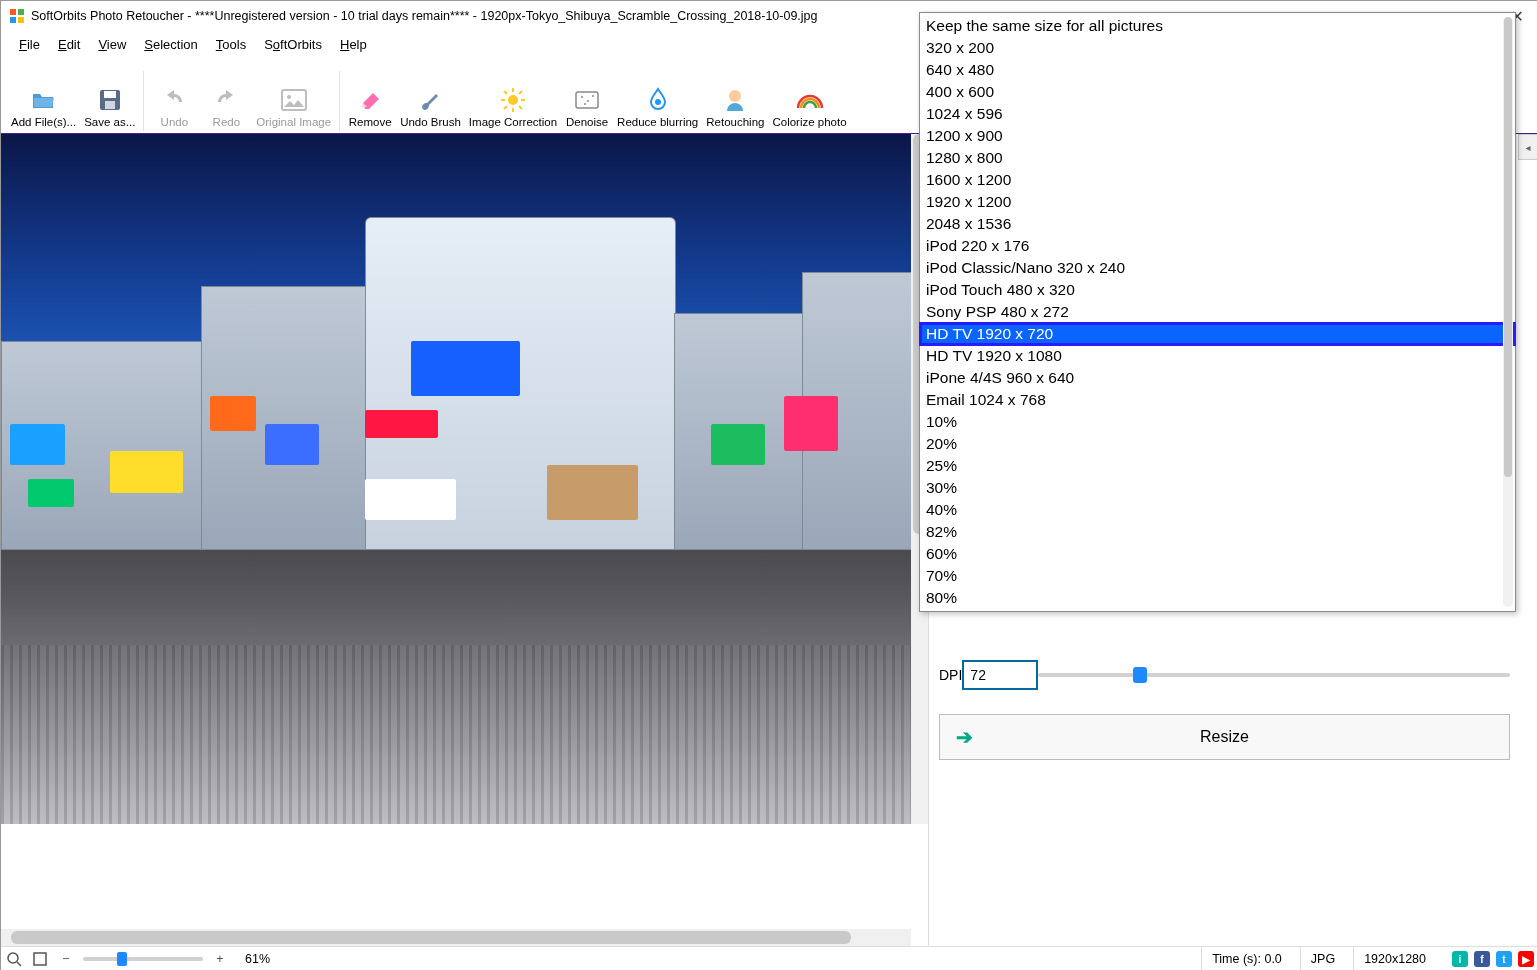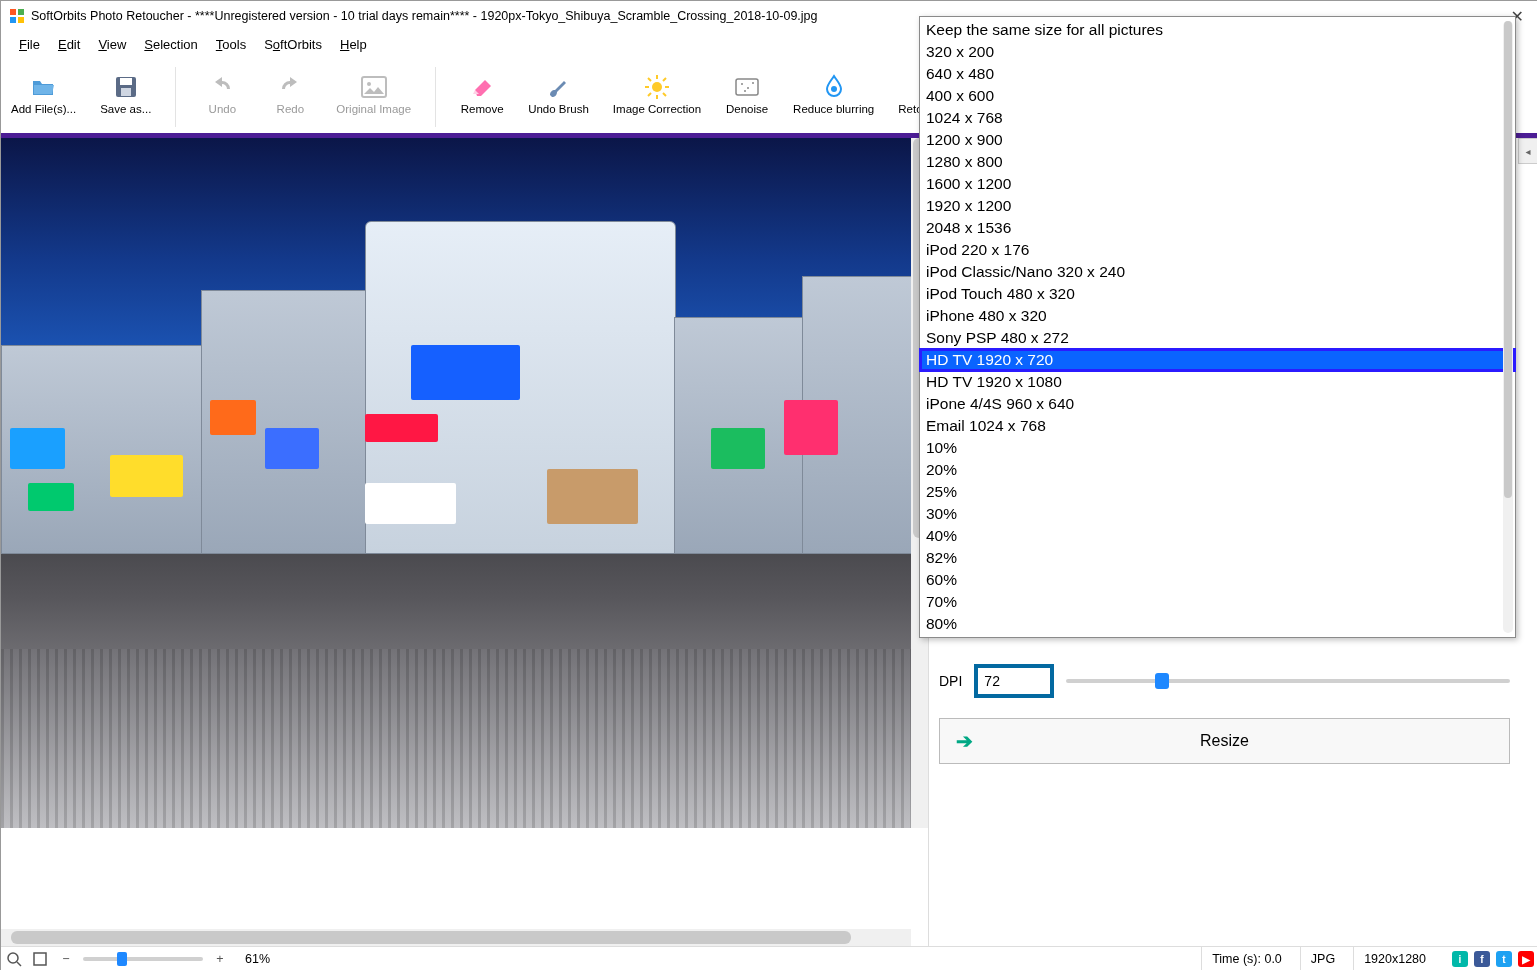--- a/index.html
+++ b/index.html
@@ -3,21 +3,21 @@
 <meta charset="utf-8">
 <style>
 html,body{margin:0;padding:0;font-family:"Segoe UI",Tahoma,sans-serif;font-size:13px;color:#000;background:#fff;height:100%;overflow:hidden}
 .root{display:flex;flex-direction:column;width:1537px;height:970px;position:relative;border:1px solid #999}
 .titlebar{display:flex;align-items:center;height:30px;padding:0 8px;background:#fff;font-size:12.5px}
 .titlebar .logo{width:16px;height:16px;margin-right:6px;display:inline-flex}
 .titlebar .close{margin-left:auto;font-size:16px;color:#444;padding:0 6px}
 .menubar{display:flex;align-items:center;height:26px;padding:0 10px;gap:2px;font-size:13px}
 .menubar span{padding:2px 8px}
 .menubar u{text-decoration:underline}
-.toolbar{display:flex;align-items:center;height:72px;padding:2px 6px;gap:16px;border-bottom:5px solid #4c1d95}
+.toolbar{display:flex;align-items:flex-end;height:72px;padding:2px 6px;gap:0;border-bottom:1px solid #4c1d95}
 .tbtn{display:flex;flex-direction:column;align-items:center;justify-content:flex-start;min-width:44px;padding:2px 4px;font-size:11.5px;text-align:center;line-height:1.15;color:#000}
 .tbtn.dis{color:#9a9a9a}
 .tbtn .ic{height:28px;display:flex;align-items:center;justify-content:center;margin-bottom:2px}
 .sep{width:1px;height:60px;background:#e3e3e3;margin:4px 4px 0}
 .main{flex:1;display:flex;min-height:0}
 .canvaswrap{flex:0 0 927px;display:flex;flex-direction:column;min-height:0;position:relative}
 .canvas{flex:1;position:relative;overflow:hidden}
 .photo{position:absolute;left:0;top:0;width:910px;height:690px}
 .sky{position:absolute;left:0;top:0;right:0;height:44%;background:linear-gradient(#0b1648,#13398b 40%,#1e5cc0 80%,#3a7fe0)}
 .ground{position:absolute;left:0;right:0;top:44%;bottom:0;background:linear-gradient(#2b2b2f,#57565b 40%,#8d8c90 75%,#c8c7cb)}
@@ -43,22 +43,22 @@
 .vscr{position:absolute;right:0;top:0;width:17px;height:690px;background:#f0f0f0}
 .vscr .thumb{position:absolute;left:2px;right:2px;top:0;height:400px;background:#c9c9c9;border-radius:6px}
 .hscr{height:17px;background:#f0f0f0;position:relative;margin-right:17px}
 .hscr .thumb{position:absolute;top:2px;bottom:2px;left:10px;width:840px;background:#c9c9c9;border-radius:6px}
 .sidepanel{flex:1;position:relative;border-left:1px solid #ddd;display:flex;flex-direction:column;padding:0 10px 10px}
 .dropdown{position:absolute;left:-10px;right:22px;top:-122px;background:#fff;border:1px solid #8a8a8a;box-shadow:2px 2px 6px rgba(0,0,0,.25);z-index:50;font-size:15.5px;line-height:22px;padding:2px 0}
 .dropdown .opt{padding:0 6px;white-space:nowrap}
 .dropdown .opt.sel{background:#0a64ff;color:#fff;outline:3px solid #2b1bff;outline-offset:-2px}
 .ddscroll{position:absolute;right:2px;top:4px;bottom:4px;width:10px;background:#f0f0f0;border-radius:5px}
 .ddscroll .th{position:absolute;left:1px;right:1px;top:0;height:78%;background:#c9c9c9;border-radius:5px}
-.dpi-row{position:absolute;left:10px;right:28px;top:526px;display:flex;align-items:center;gap:12px;font-size:14px}
-.dpi-row input{width:60px;height:26px;border:4px solid #0369a1;padding:0 6px;font-size:14px}
+.dpi-row{position:absolute;left:10px;right:28px;top:526px;display:flex;align-items:center;font-size:14px}
+.dpi-row input{width:60px;height:26px;border:2px solid #0369a1;padding:0 6px;font-size:14px}
 .dpi-slider{flex:1;position:relative;height:4px;background:#d0d0d0;border-radius:2px}
 .dpi-slider .kn{position:absolute;top:-6px;left:20%;width:14px;height:16px;background:#1e88ff;border-radius:3px}
 .resize-btn{position:absolute;left:10px;right:28px;top:580px;height:44px;border:1px solid #bbb;background:#f8f8f8;display:flex;align-items:center;justify-content:center;font-size:16px}
 .resize-btn .arr{position:absolute;left:16px;color:#00a884;font-size:20px;font-weight:bold}
 .collapse-tab{position:absolute;right:0;top:0;width:18px;height:24px;background:#f0f0f0;border:1px solid #ccc;display:flex;align-items:center;justify-content:center;font-size:10px;color:#666}
 .statusbar{height:24px;border-top:1px solid #ddd;display:flex;align-items:center;font-size:12.5px;padding:0 4px;gap:8px}
 .statusbar .zoomctl{display:flex;align-items:center;gap:8px}
 .statusbar .zicon{width:18px;height:18px;display:inline-flex;align-items:center;justify-content:center;color:#555}
 .statusbar .zslider{width:120px;height:4px;background:#d0d0d0;position:relative;border-radius:2px}
 .statusbar .zslider .kn{position:absolute;top:-5px;left:28%;width:10px;height:14px;background:#1e88ff;border-radius:2px}
@@ -256,30 +256,29 @@
 
     <div class="sidepanel">
       <div class="collapse-tab">◂</div>
 
       <div class="dropdown">
         <div id="dd-list">
             <div class="opt">Keep the same size for all pictures</div>
             <div class="opt">320 x 200</div>
             <div class="opt">640 x 480</div>
             <div class="opt">400 x 600</div>
-            <div class="opt">1024 x 768</div>
+            <div class="opt">1024 x 596</div>
             <div class="opt">1200 x 900</div>
             <div class="opt">1280 x 800</div>
             <div class="opt">1600 x 1200</div>
             <div class="opt">1920 x 1200</div>
             <div class="opt">2048 x 1536</div>
             <div class="opt">iPod 220 x 176</div>
             <div class="opt">iPod Classic/Nano 320 x 240</div>
             <div class="opt">iPod Touch 480 x 320</div>
-            <div class="opt">iPhone 480 x 320</div>
             <div class="opt">Sony PSP 480 x 272</div>
             <div class="opt sel">HD TV 1920 x 720</div>
             <div class="opt">HD TV 1920 x 1080</div>
             <div class="opt">iPone 4/4S 960 x 640</div>
             <div class="opt">Email 1024 x 768</div>
             <div class="opt">10%</div>
             <div class="opt">20%</div>
             <div class="opt">25%</div>
             <div class="opt">30%</div>
             <div class="opt">40%</div>

